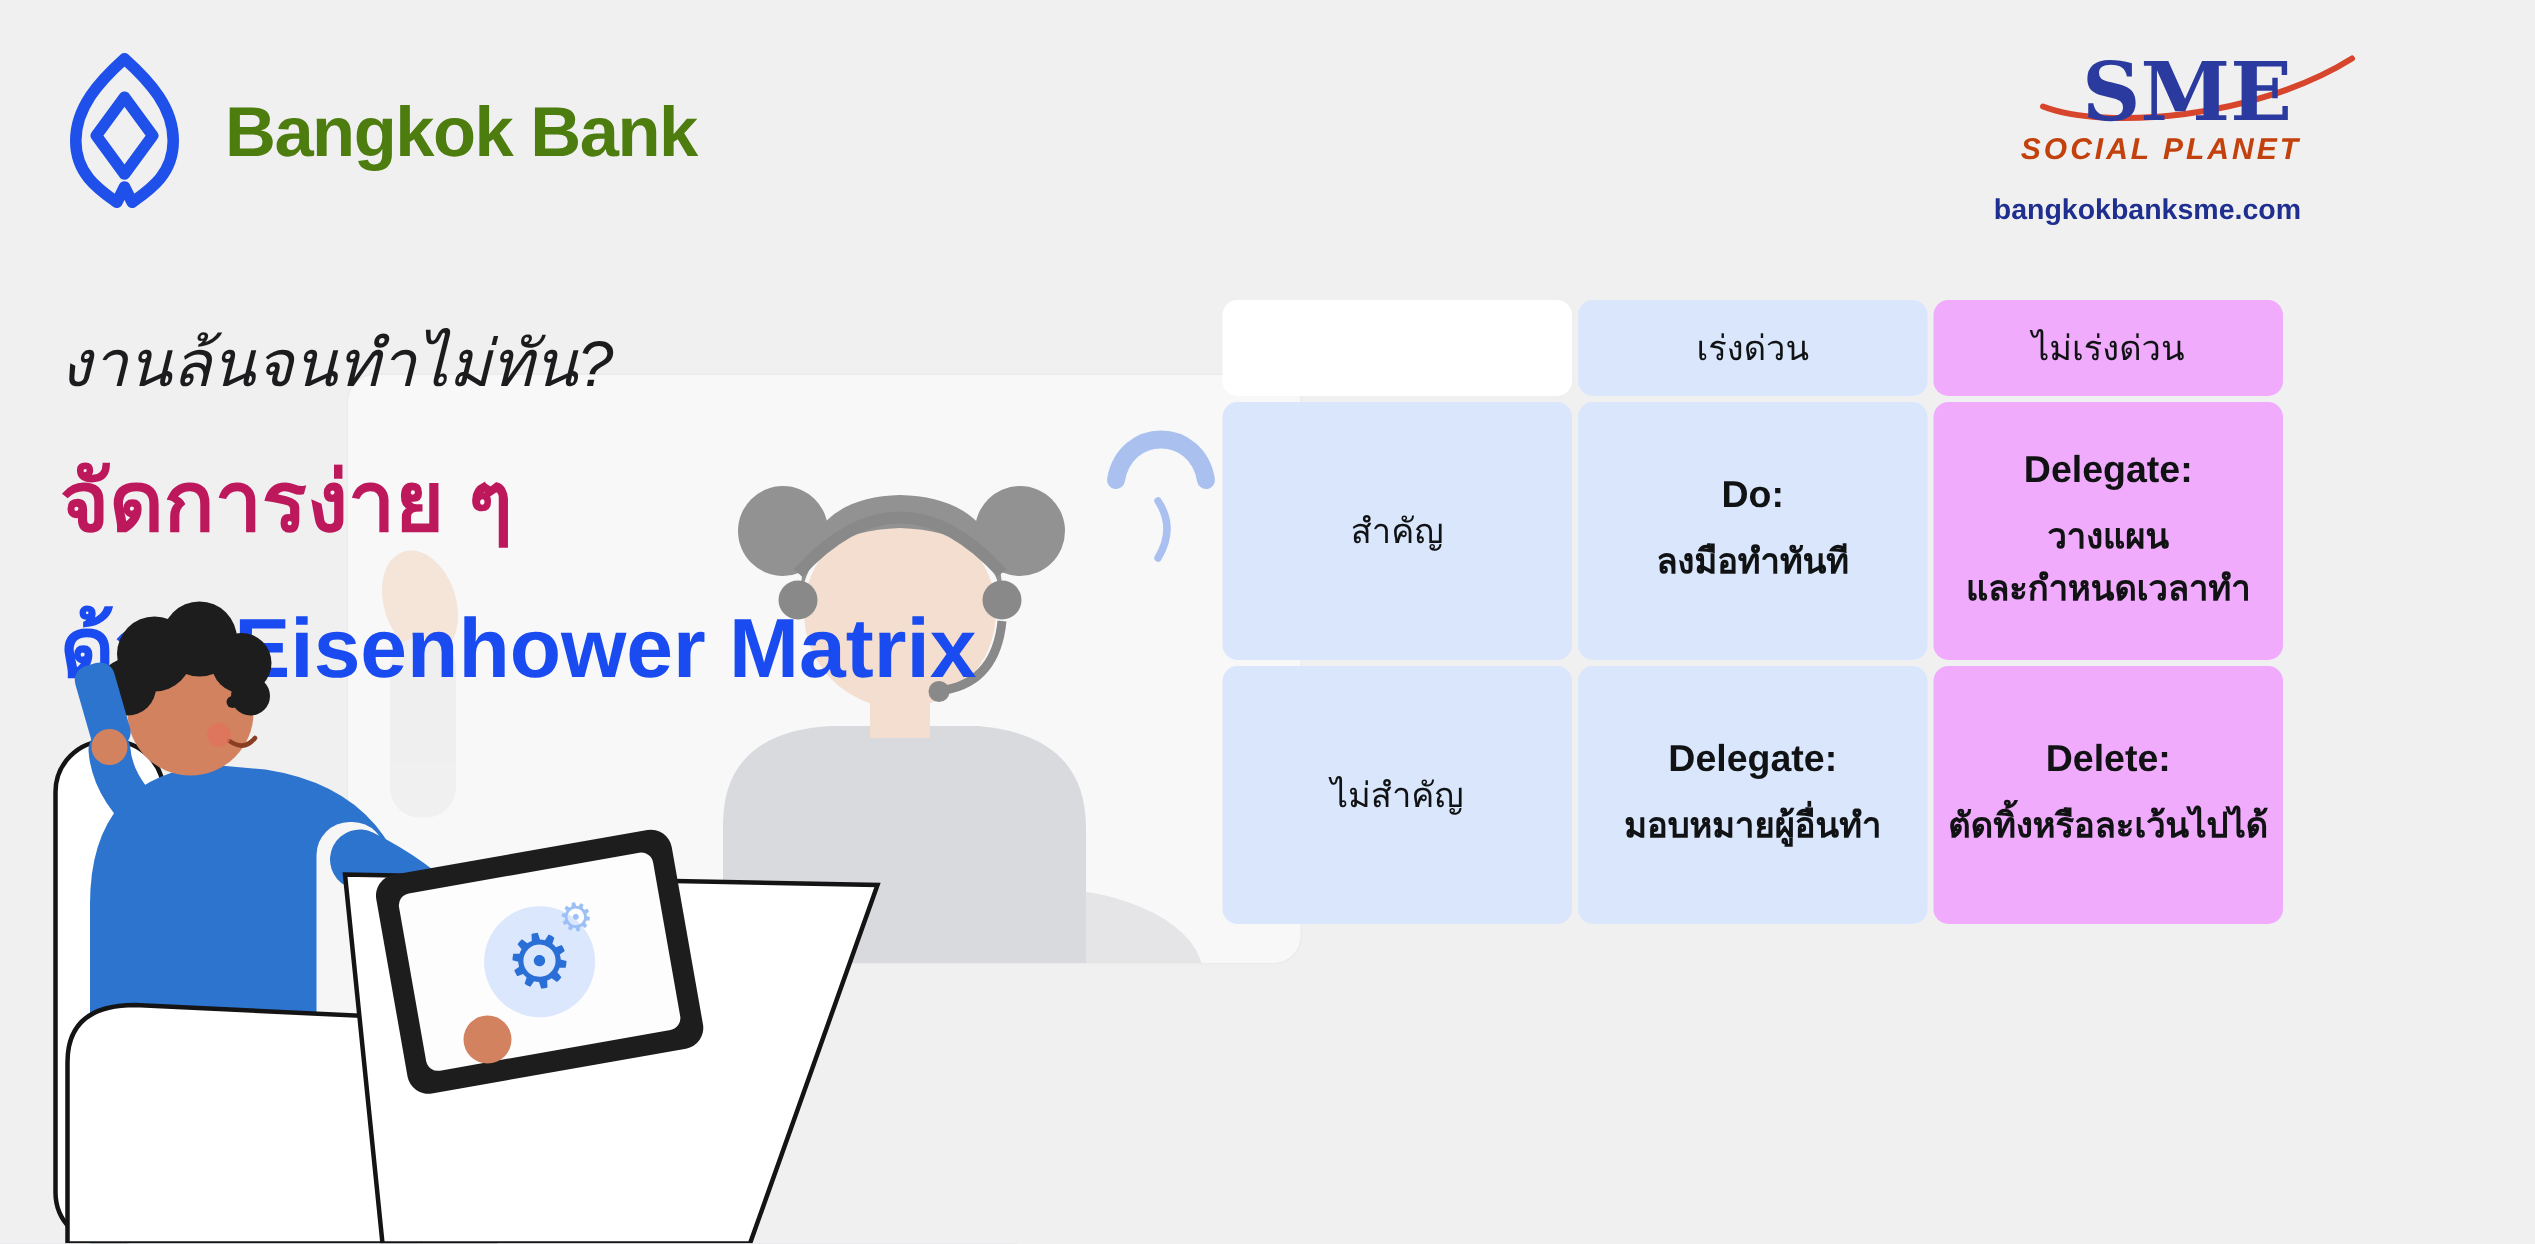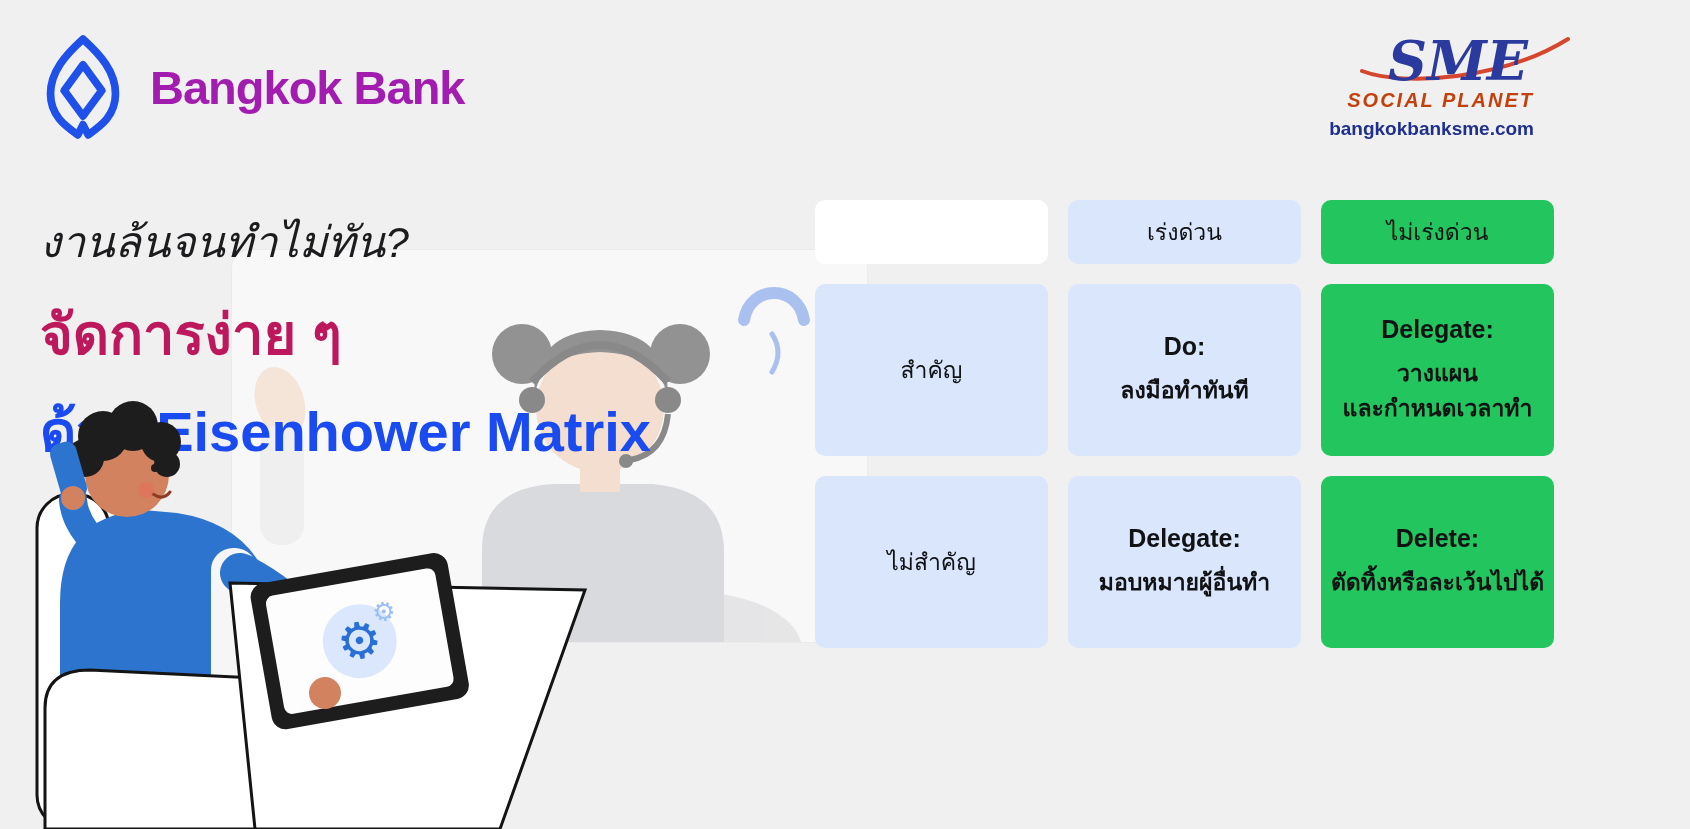--- a/index.html
+++ b/index.html
@@ -1,52 +1,52 @@
 <!DOCTYPE html>
 <html><head>
 <meta charset="utf-8">
 <style>
   * { margin:0; padding:0; box-sizing:border-box; }
   body { background:#e6e6e8; font-family:"Liberation Sans", sans-serif; }
   .canvas { position:relative; width:1690px; height:829px; background:#f0f0f1; overflow:hidden; }
 
   
   .bb-logo { position:absolute; left:40px; top:34px; display:flex; align-items:center; gap:24px; }
-  .bb-word { font-size:47px; font-weight:700; color:#a21caf; letter-spacing:-1px; }
+  .bb-word { font-size:47px; font-weight:700; color:#4d7c0f; letter-spacing:-1px; }
 
   .sme { position:absolute; top:36px; right:156px; display:flex; flex-direction:column; align-items:flex-end; }
   .sme-title-wrap { position:relative; display:inline-block; padding:0 6px; }
-  .sme-title { font-family:"DejaVu Serif", serif; font-style:italic; font-weight:700;
+  .sme-title { font-family:"DejaVu Serif", serif; font-weight:700;
                font-size:54px; line-height:0.95; color:#2b3a9e; position:relative; z-index:2; }
   .sme-swoosh { position:absolute; left:-28px; bottom:-2px; z-index:1; }
   .sme-sub { font-style:italic; font-weight:700; font-size:20px; color:#c2410c; letter-spacing:2px; margin-top:2px; }
-  .sme-web { font-weight:700; font-size:19px; color:#1e2f8f; margin-top:6px; }
+  .sme-web { font-weight:700; font-size:19px; color:#1e2f8f; margin-top:18px; }
 
   
   .headline { position:absolute; left:40px; top:208px; z-index:5; }
   .hl1 { font-size:43px; font-style:italic; font-weight:500; color:#1c1c1e; }
   .hl2 { font-size:56px; font-weight:700; color:#be185d; margin-top:14px; }
   .hl3 { font-size:56px; font-weight:700; color:#1a4bf0; margin-top:8px; }
 
   
   .faded-panel { position:absolute; left:232px; top:250px; width:635px; height:392px;
                  background:#f8f8f9; border-radius:18px; box-shadow:0 0 0 1px #ebebec; z-index:1; overflow:hidden; }
   .faded-panel svg { opacity:0.55; }
 
   
   .person-svg { position:absolute; left:15px; top:398px; z-index:6; }
 
   
   .matrix { position:absolute; left:815px; top:200px; z-index:4;
             display:grid; grid-template-columns:233px 233px 233px;
-            grid-template-rows:64px 172px 172px; gap:20px; }
+            grid-template-rows:64px 172px 172px; gap:4px; }
   .cell { border-radius:10px; display:flex; flex-direction:column;
           align-items:center; justify-content:center; text-align:center; color:#111214; }
   .cell.light  { background:#d9e6fc; }
-  .cell.dark   { background:#22c55e; }
+  .cell.dark   { background:#f0abfc; }
   .cell.corner { background:#ffffff; }
   .cell.hdr { font-size:23px; font-weight:500; }
   .cell-title { font-size:25px; font-weight:700; margin-bottom:12px; }
   .cell-body  { font-size:23px; font-weight:700; line-height:1.5; white-space:pre-line; }
 </style>
 </head>
 <body>
 
 <div class="canvas">
 

